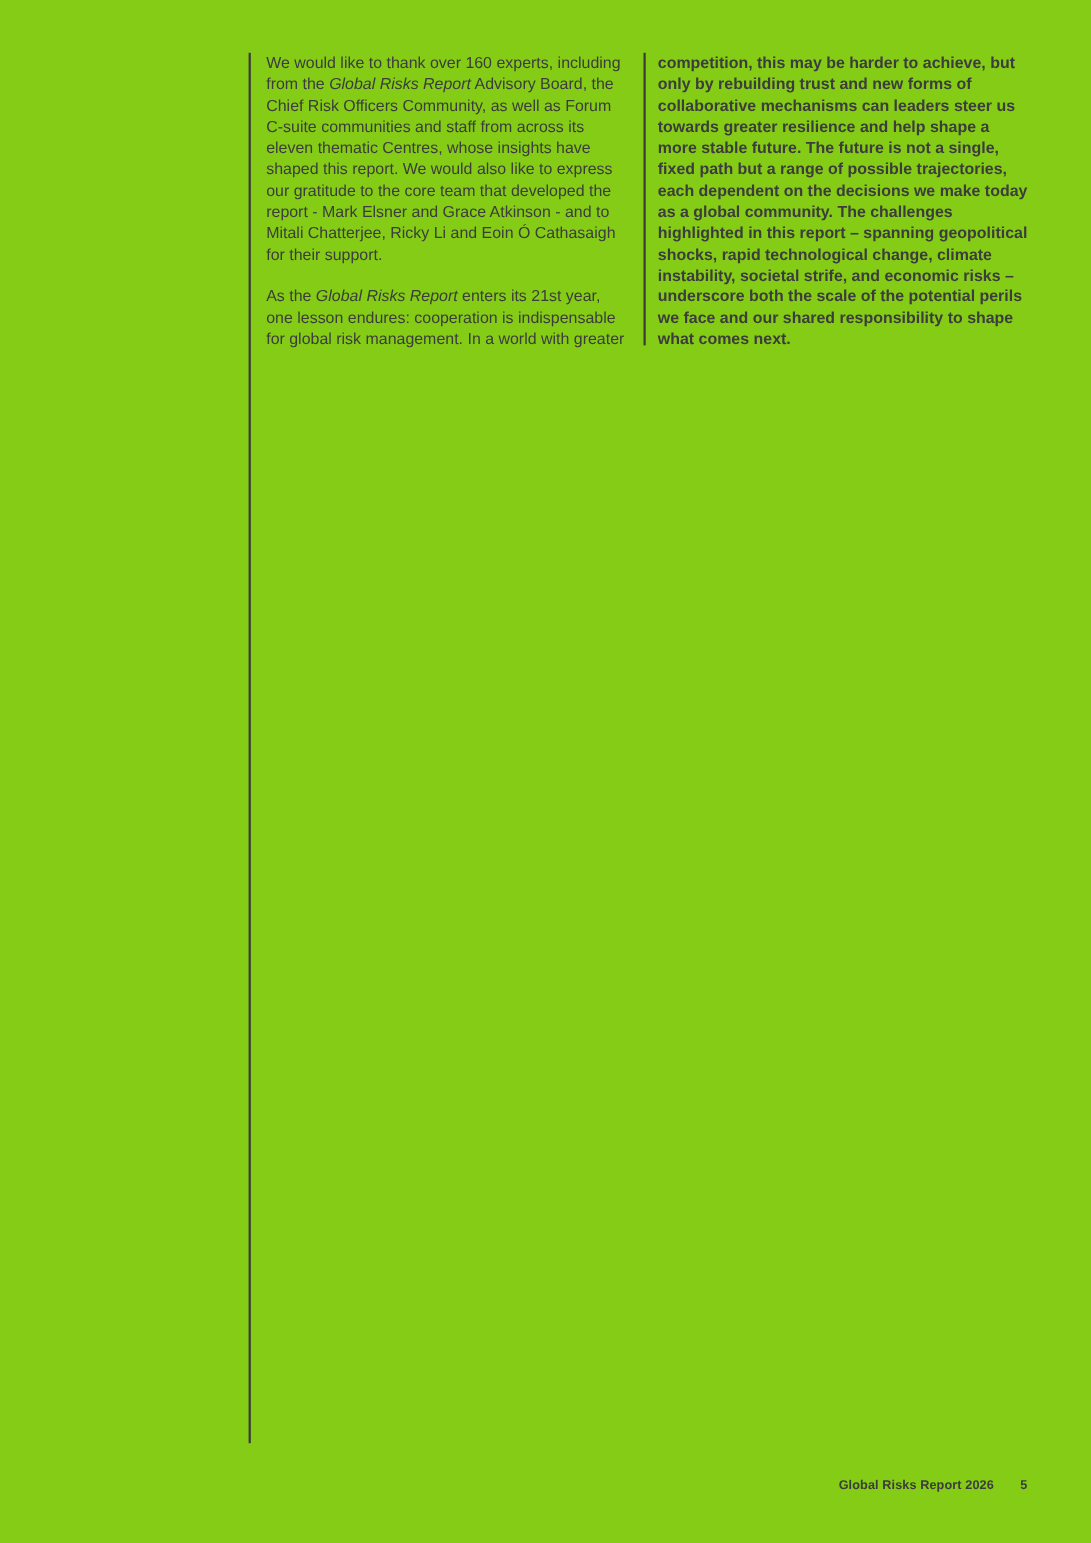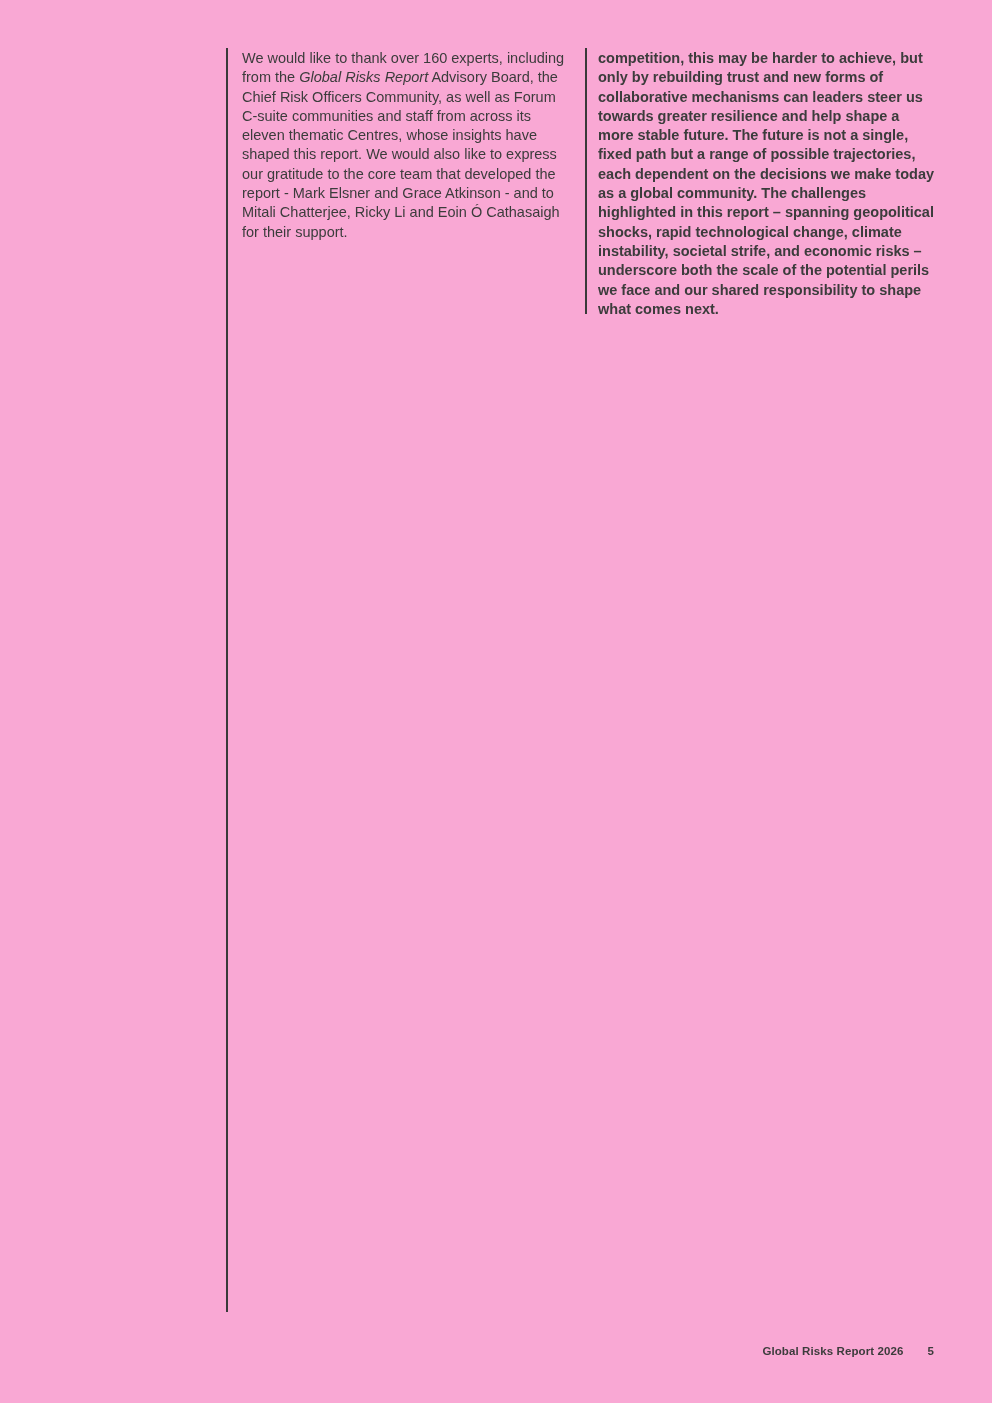--- a/index.html
+++ b/index.html
@@ -4,21 +4,21 @@
 <style>
   html, body {
     margin: 0;
     padding: 0;
     background: #ffffff;
   }
   .page {
     position: relative;
     width: 992px;
     height: 1403px;
-    background: #f9a8d4;
+    background: #84cc16;
     font-family: "Liberation Sans", sans-serif;
     color: #3c3c3c;
     overflow: hidden;
   }
   .left-rule {
     position: absolute;
     left: 226px;
     top: 48px;
     width: 2px;
     height: 1264px;
@@ -60,20 +60,21 @@
 </style>
 </head>
 <body>
 
 <div class="page">
 
   <div class="left-rule"></div>
 
   <div class="col col-1">
     <p><span>We would like to thank over 160 experts, including from the </span><em>Global Risks Report</em><span> Advisory Board, the Chief Risk Officers Community, as well as Forum C-suite communities and staff from across its eleven thematic Centres, whose insights have shaped this report. We would also like to express our gratitude to the core team that developed the report - Mark Elsner and Grace Atkinson - and to Mitali Chatterjee, Ricky Li and Eoin Ó Cathasaigh for their support.</span></p>
+    <p><span>As the </span><em>Global Risks Report</em><span> enters its 21st year, one lesson endures: cooperation is indispensable for global risk management. In a world with greater</span></p>
   </div>
 
   <div class="col-divider"></div>
 
   <div class="col col-2">
     <p>competition, this may be harder to achieve, but only by rebuilding trust and new forms of collaborative mechanisms can leaders steer us towards greater resilience and help shape a more stable future. The future is not a single, fixed path but a range of possible trajectories, each dependent on the decisions we make today as a global community. The challenges highlighted in this report – spanning geopolitical shocks, rapid technological change, climate instability, societal strife, and economic risks – underscore both the scale of the potential perils we face and our shared responsibility to shape what comes next.</p>
   </div>
 
   <div class="footer">
     <span class="footer-title">Global Risks Report 2026</span>

